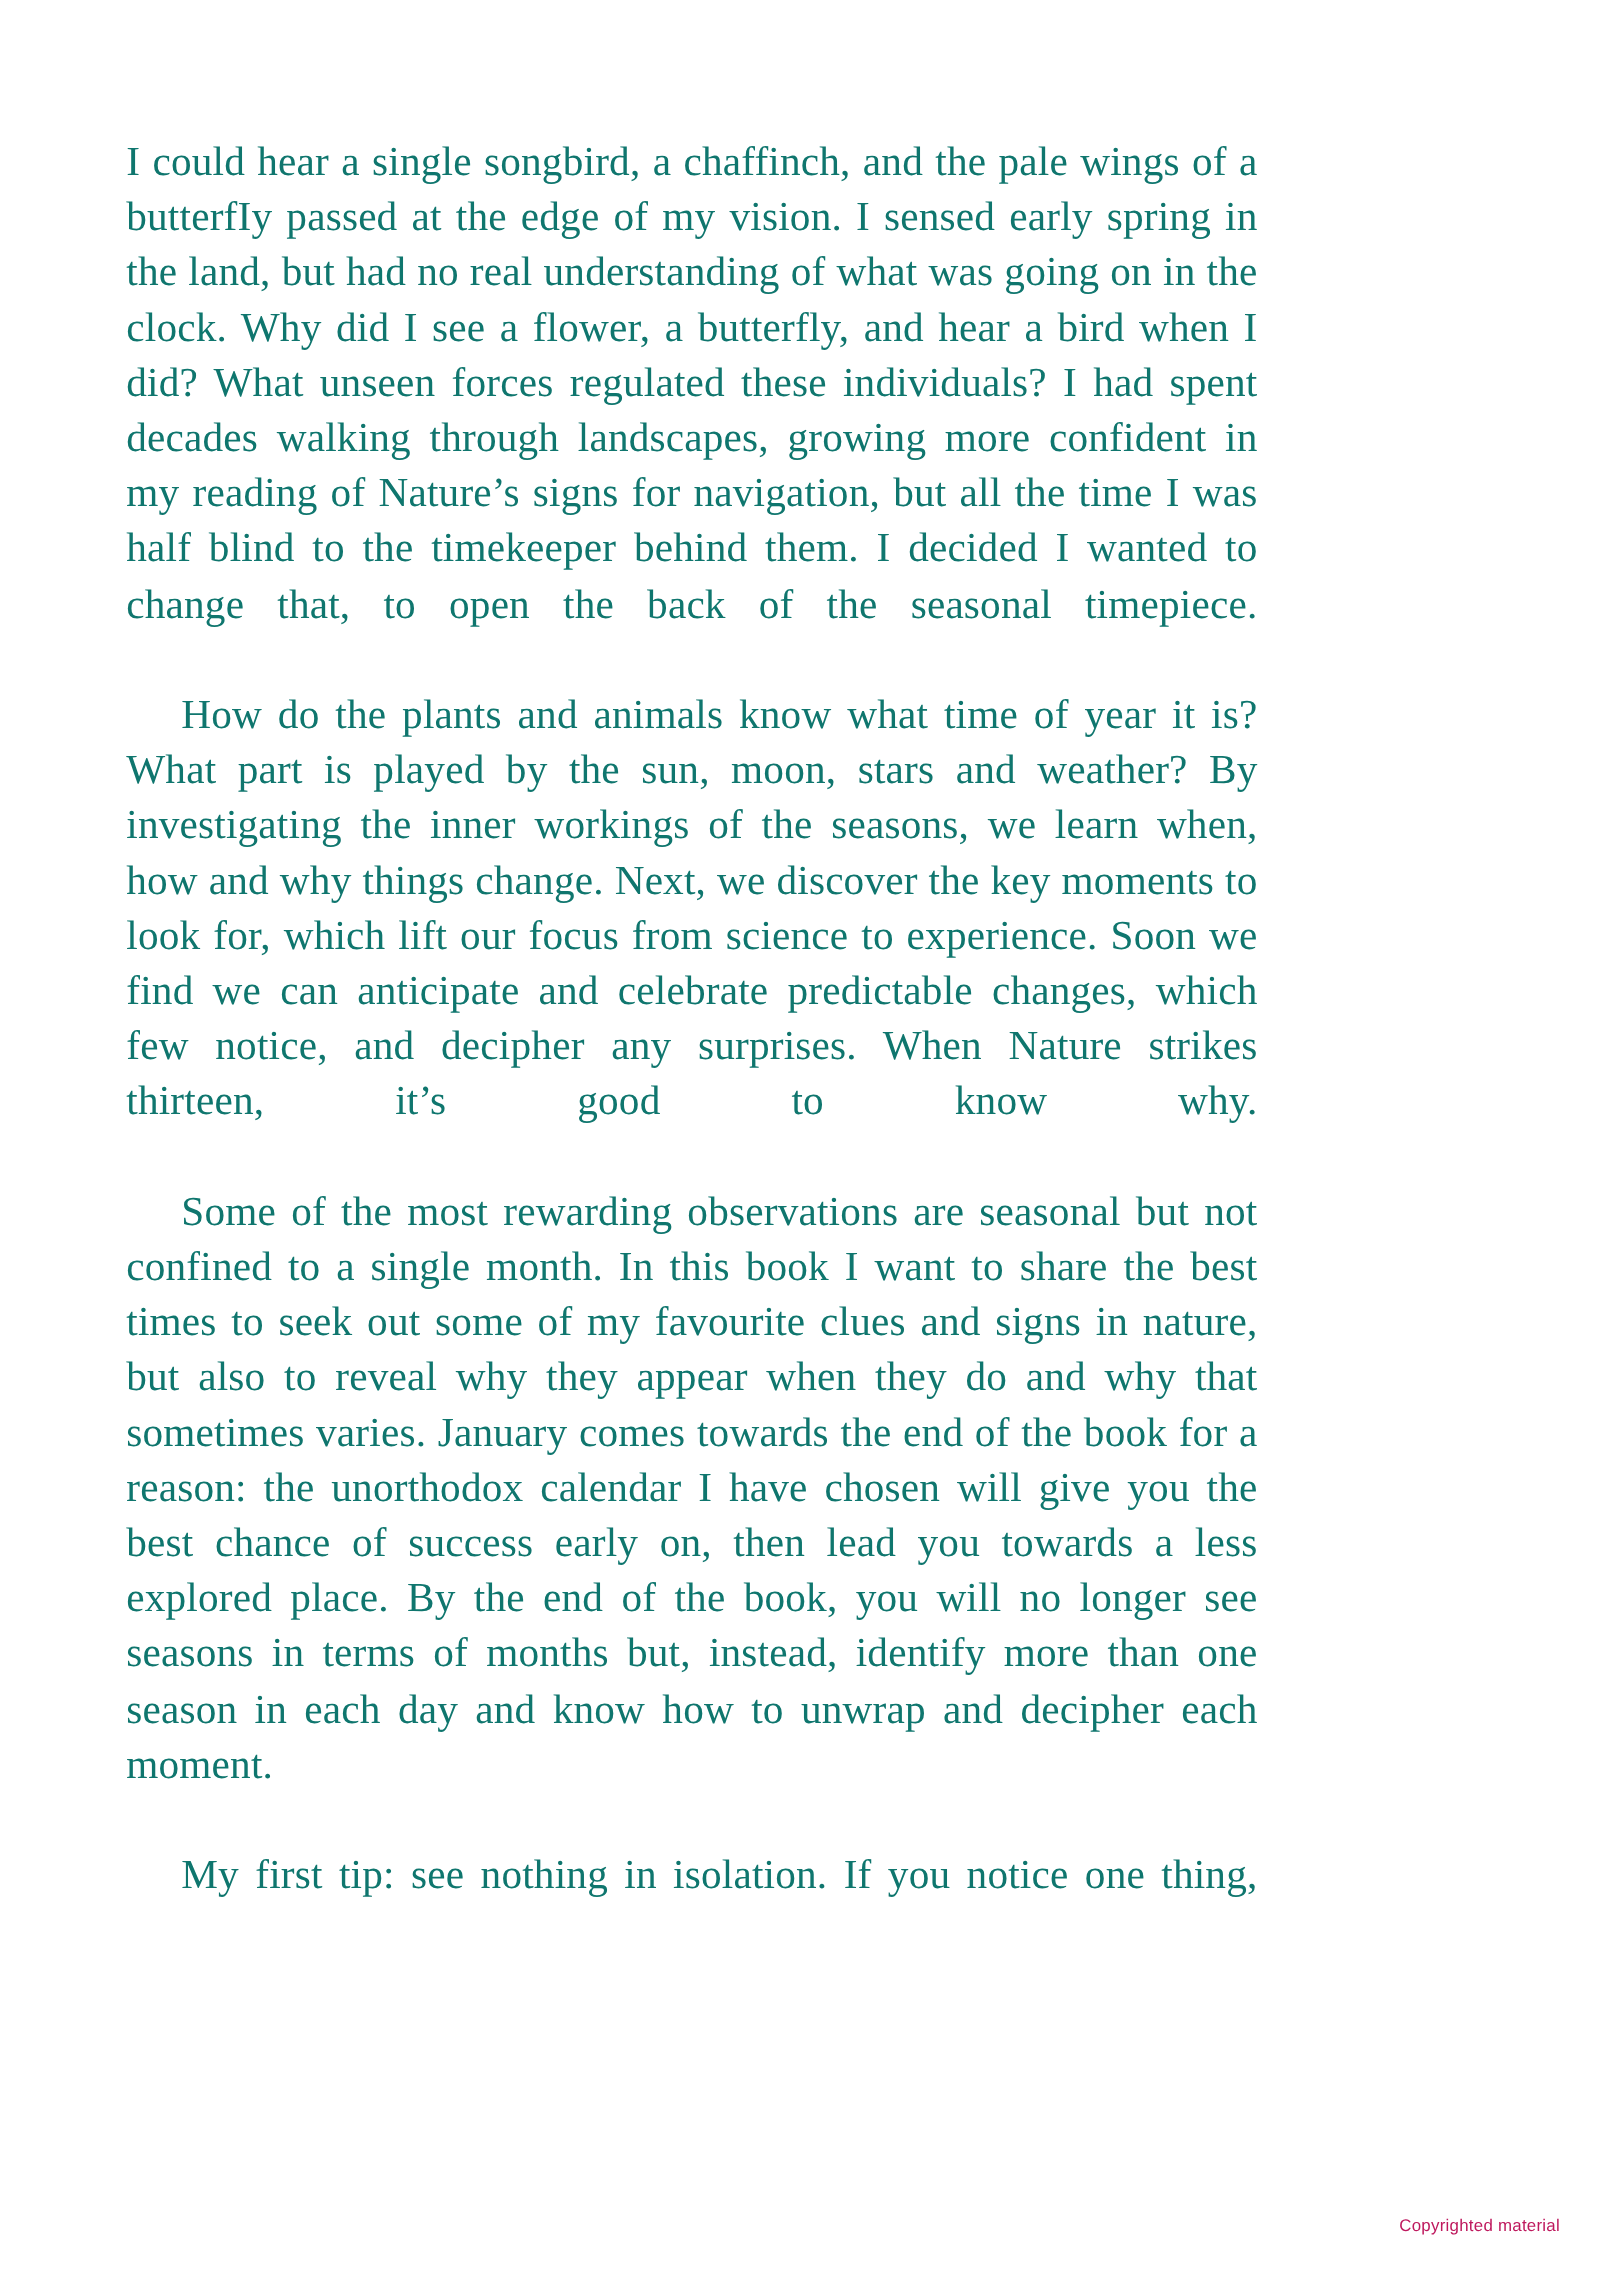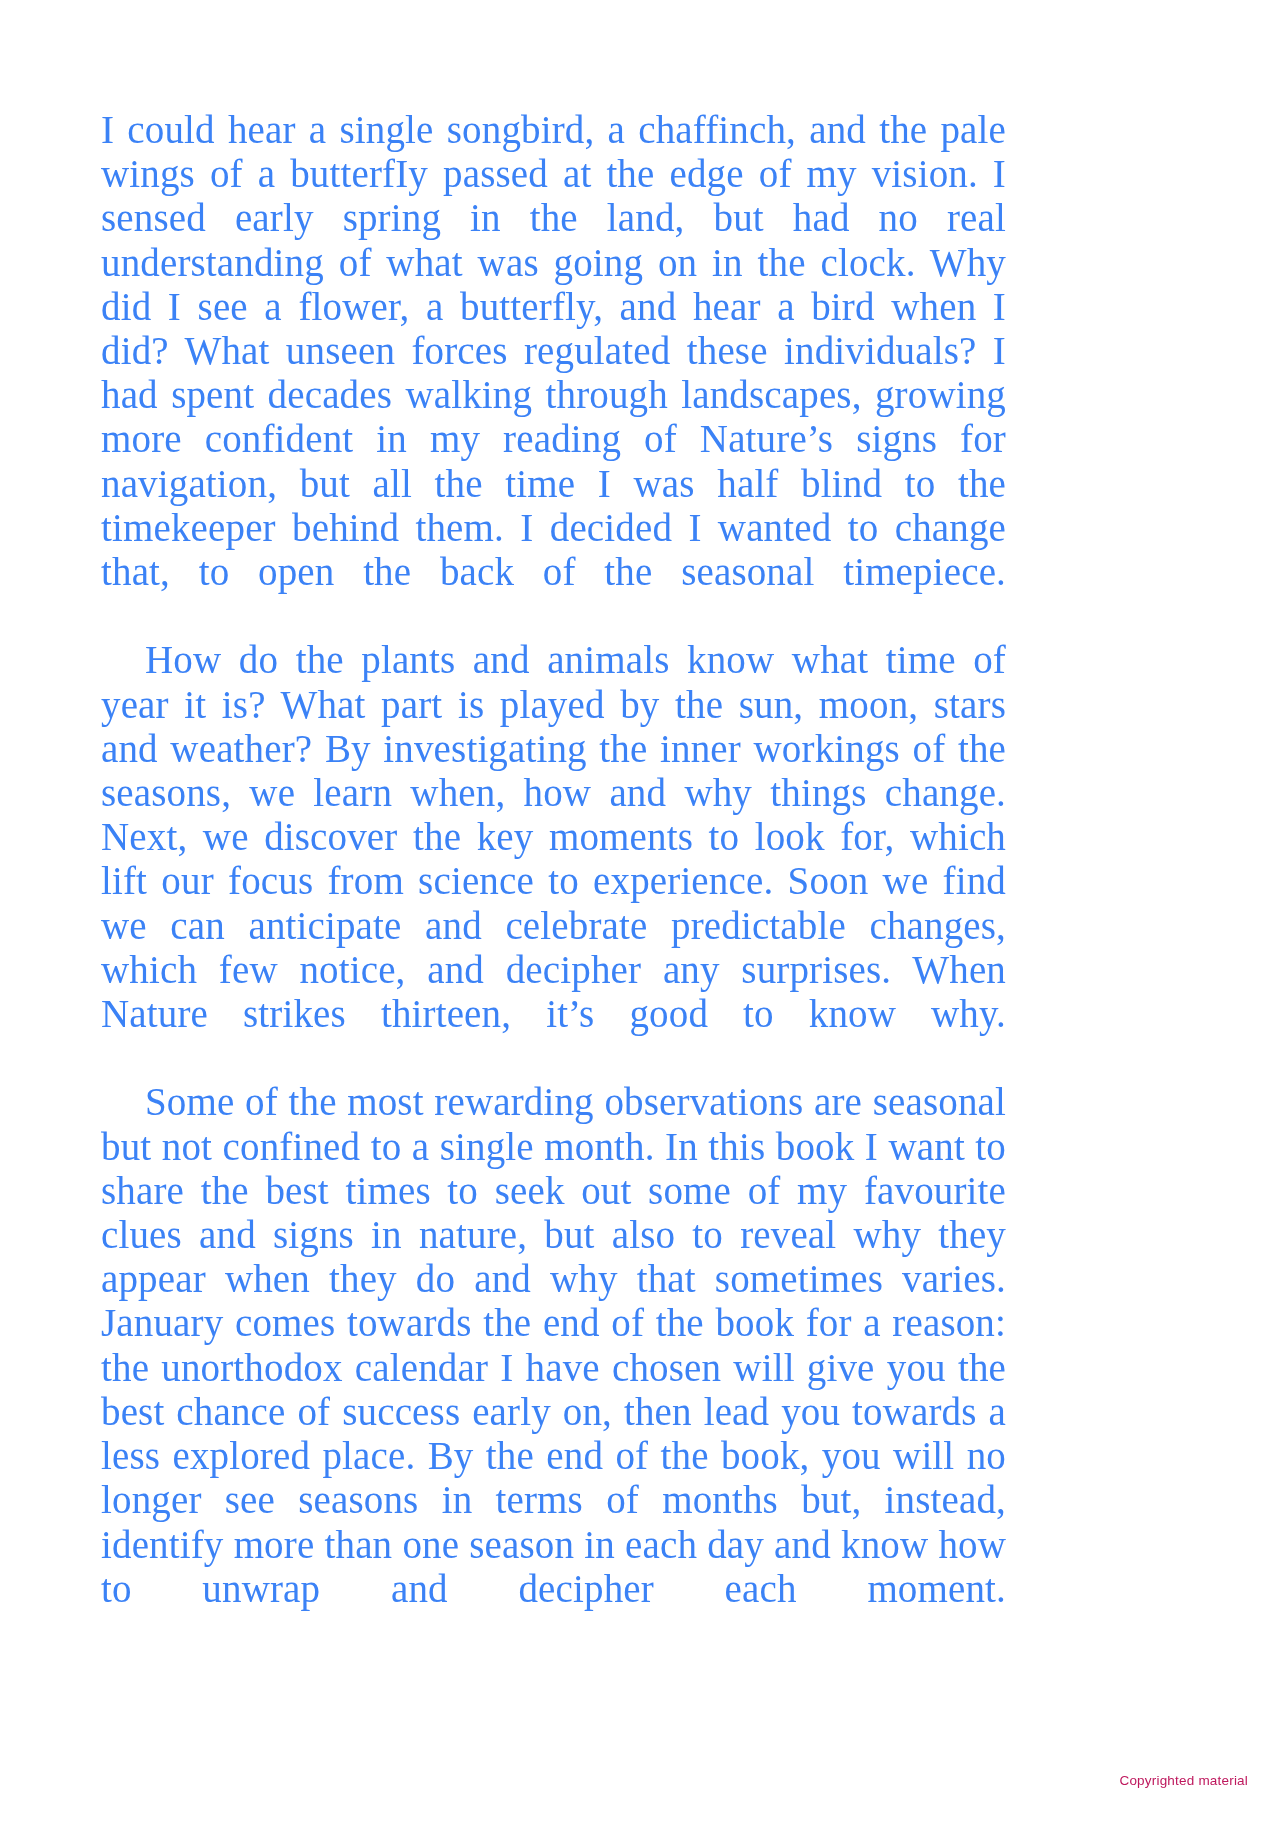--- a/index.html
+++ b/index.html
@@ -29,23 +29,23 @@
     left: 101px;
     top: 108px;
     width: 905px;
   }
 
   .para {
     margin: 0;
     padding: 0;
     text-align: justify;
     text-justify: inter-word;
-    font-size: 39px;
+    font-size: 33px;
     line-height: 44.2px;
-    color: #3b82f6;
+    color: #0f766e;
     letter-spacing: 0.15px;
     word-spacing: 0.2px;
     -webkit-font-smoothing: antialiased;
   }
 
   .para + .para {
     text-indent: 44px;
   }
 
   
@@ -68,17 +68,18 @@
 </style>
 </head>
 <body>
 
 <div class="page">
 
   <div class="text-block">
     <p class="para">I could hear a single songbird, a chaffinch, and the pale wings of a butterfIy passed at the edge of my vision. I sensed early spring in the land, but had no real understanding of what was going on in the clock. Why did I see a flower, a butterfly, and hear a bird when I did? What unseen forces regulated these individuals? I had spent decades walking through landscapes, growing more confident in my reading of Nature’s signs for navigation, but all the time I was half blind to the timekeeper behind them. I decided I wanted to change that, to open the back of the seasonal timepiece.</p>
     <p class="para">How do the plants and animals know what time of year it is? What part is played by the sun, moon, stars and weather? By investigating the inner workings of the seasons, we learn when, how and why things change. Next, we discover the key moments to look for, which lift our focus from science to experience. Soon we find we can anticipate and celebrate predictable changes, which few notice, and decipher any surprises. When Nature strikes thirteen, it’s good to know why.</p>
     <p class="para">Some of the most rewarding observations are seasonal but not confined to a single month. In this book I want to share the best times to seek out some of my favourite clues and signs in nature, but also to reveal why they appear when they do and why that sometimes varies. January comes towards the end of the book for a reason: the unorthodox calendar I have chosen will give you the best chance of success early on, then lead you towards a less explored place. By the end of the book, you will no longer see seasons in terms of months but, instead, identify more than one season in each day and know how to unwrap and decipher each moment.</p>
+    <p class="para">My first tip: see nothing in isolation. If you notice one thing,</p>
   </div>
 
   <div class="copyright">Copyrighted material</div>
 
 </div>
 
 </body></html>

